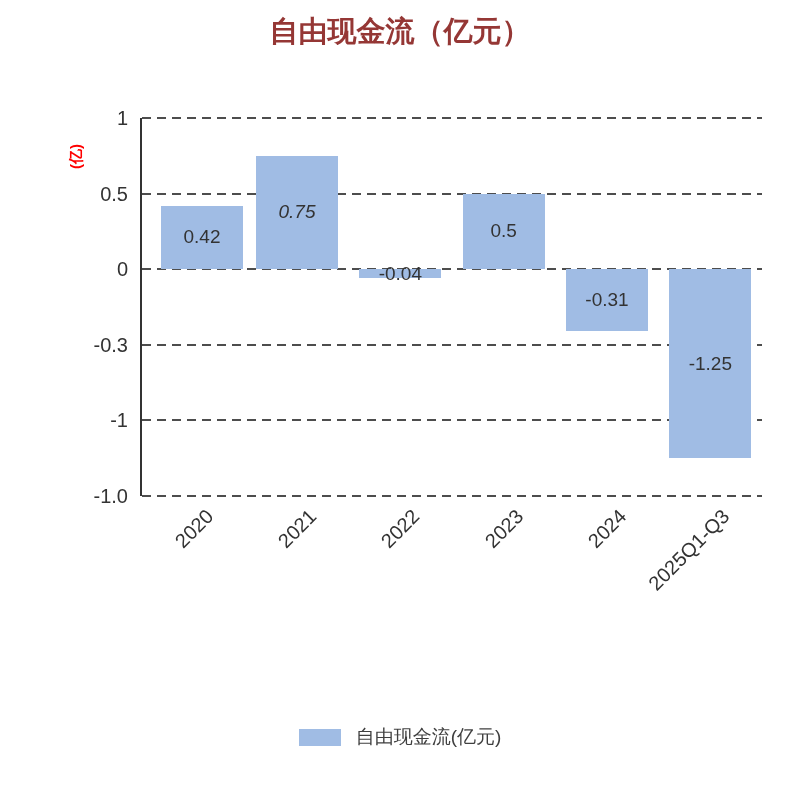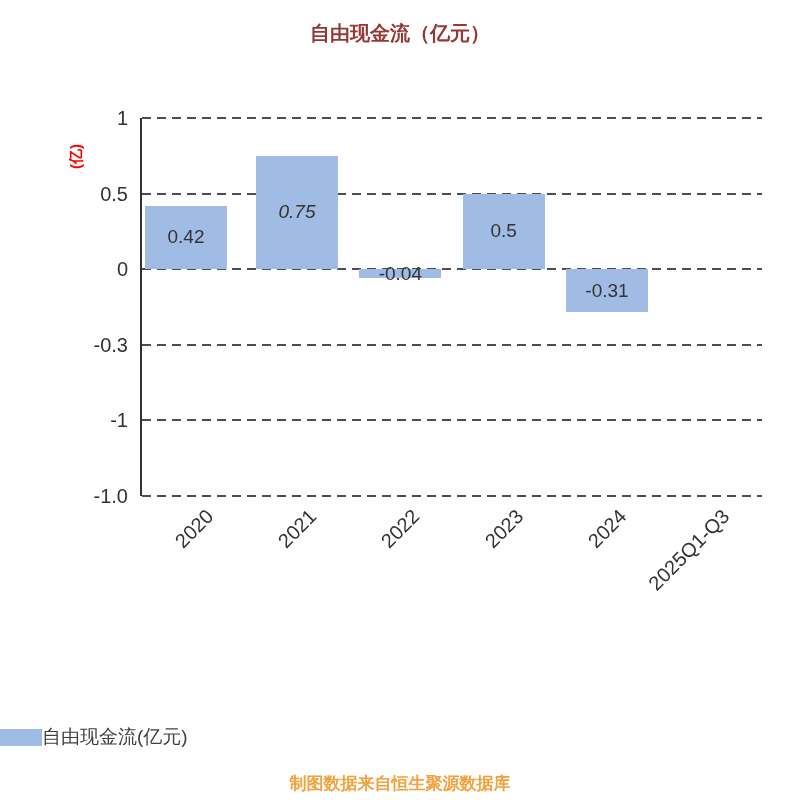--- a/index.html
+++ b/index.html
@@ -6,22 +6,22 @@
   html,body { background:#ffffff; }
   body {
     width:800px; height:800px;
     font-family:"Liberation Sans", sans-serif;
     position:relative;
     overflow:hidden;
   }
   #canvas { position:relative; width:800px; height:800px; background:#ffffff; }
 
   .chart-title {
-    position:absolute; top:20px; left:0; width:100%;
-    text-align:center; font-size:20px; font-weight:bold;
+    position:absolute; top:12px; left:0; width:100%;
+    text-align:center; font-size:29px; font-weight:bold;
     color:var(--title);
   }
 
   .y-unit {
     position:absolute; left:56px; top:130px; width:40px; height:52px;
     display:flex; align-items:center; justify-content:center;
   }
   .y-unit span {
     transform:rotate(-90deg);
     color:var(--unit); font-size:15px; font-weight:bold; white-space:nowrap;
@@ -49,21 +49,21 @@
   }
   .x-tick {
     position:absolute;
     font-size:20px; color:var(--text); white-space:nowrap;
     transform:translateX(-100%) rotate(-45deg);
     transform-origin:100% 0;
   }
 
   .legend {
     position:absolute; top:724px; left:0; width:100%;
-    display:flex; align-items:center; 
+    display:flex; align-items:center; justify-content:center; gap:15px;
   }
   .legend-swatch { width:42px; height:17px; background:var(--bar); }
   .legend-label { font-size:19px; color:var(--legendtext); }
 
   .footer {
     position:absolute; top:772px; left:0; width:100%;
     text-align:center; font-size:17px; font-weight:bold;
     color:var(--footer);
   }
 </style>
@@ -78,43 +78,45 @@
     <span>(亿)</span>
   </div>
 
   <div id="plot">
       <div class="gridline" style="top: -1px;"></div>
       <div class="gridline" style="top: 74.6px;"></div>
       <div class="gridline" style="top: 150.2px;"></div>
       <div class="gridline" style="top: 225.8px;"></div>
       <div class="gridline" style="top: 301.4px;"></div>
       <div class="gridline" style="top: 377px;"></div>
-      <div class="bar" style="left: 3px; top: 87.696px; width: 82px; height: 63.504px;">
+      <div class="bar" style="left: 19px; top: 87.696px; width: 82px; height: 63.504px;">
         <span class="bar-label">0.42</span>
       </div>
       <div class="bar" style="left: 114px; top: 37.8px; width: 82px; height: 113.4px; font-style: italic;">
         <span class="bar-label">0.75</span>
       </div>
       <div class="bar" style="left: 217.333px; top: 151.2px; width: 82px; height: 9.072px;">
         <span class="bar-label">-0.04</span>
       </div>
       <div class="bar" style="left: 320.667px; top: 75.6px; width: 82px; height: 75.6px;">
         <span class="bar-label">0.5</span>
       </div>
-      <div class="bar" style="left: 424px; top: 151.2px; width: 82px; height: 43px;">
+      <div class="bar" style="left: 424px; top: 151.2px; width: 82px; height: 62px;">
         <span class="bar-label">-0.31</span>
+      </div>
+      <div class="bar" style="left: 527.333px; top: 151.2px; width: 82px; height: 189px;">
+        <span class="bar-label">-1.25</span>
       </div>
     </div>
 
   <div class="legend">
     <span class="legend-swatch"></span>
     <span class="legend-label">自由现金流(亿元)</span>
   </div>
 
-  <div class="footer">制图数据来自恒生聚源数据库</div>
 
 <div class="y-tick" style="top: 107px;">1</div>
     <div class="y-tick" style="top: 182.6px;">0.5</div>
     <div class="y-tick" style="top: 258.2px;">0</div>
     <div class="y-tick" style="top: 333.8px;">-0.3</div>
     <div class="y-tick" style="top: 409.4px;">-1</div>
     <div class="y-tick" style="top: 485px;">-1.0</div>
     <div class="x-tick" style="left: 201.667px; top: 505px;">2020</div>
     <div class="x-tick" style="left: 305px; top: 505px;">2021</div>
     <div class="x-tick" style="left: 408.333px; top: 505px;">2022</div>

